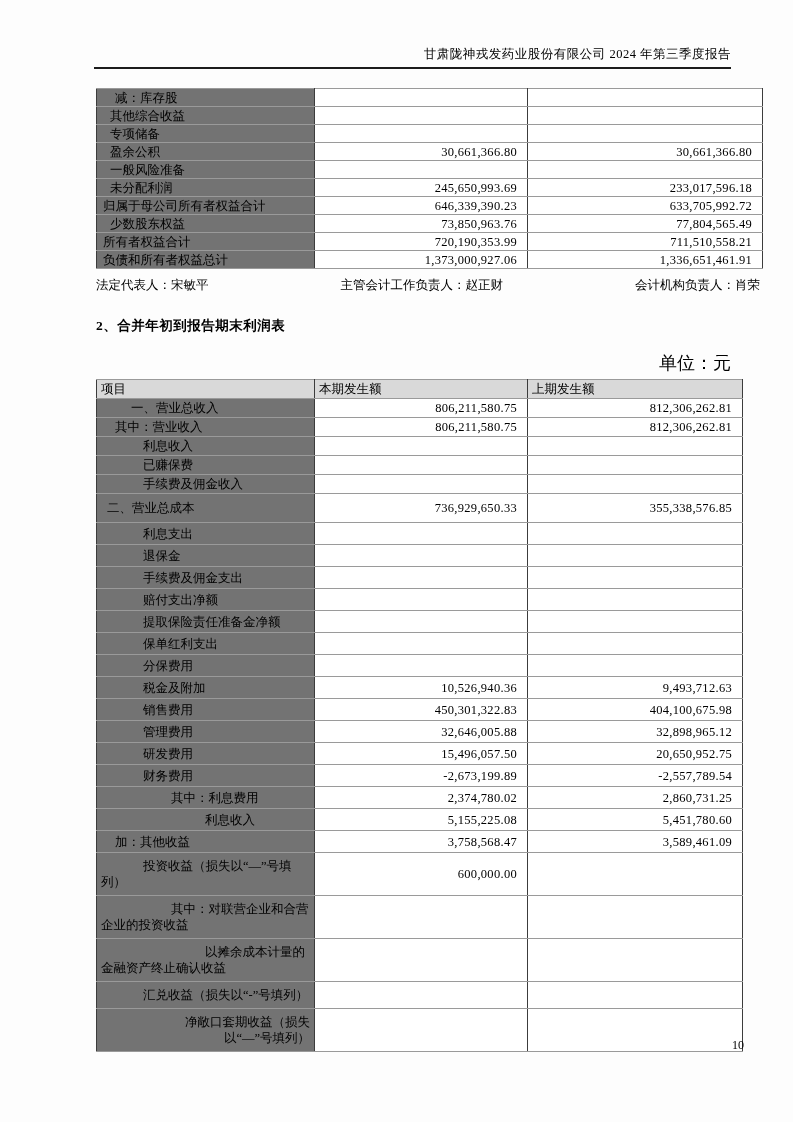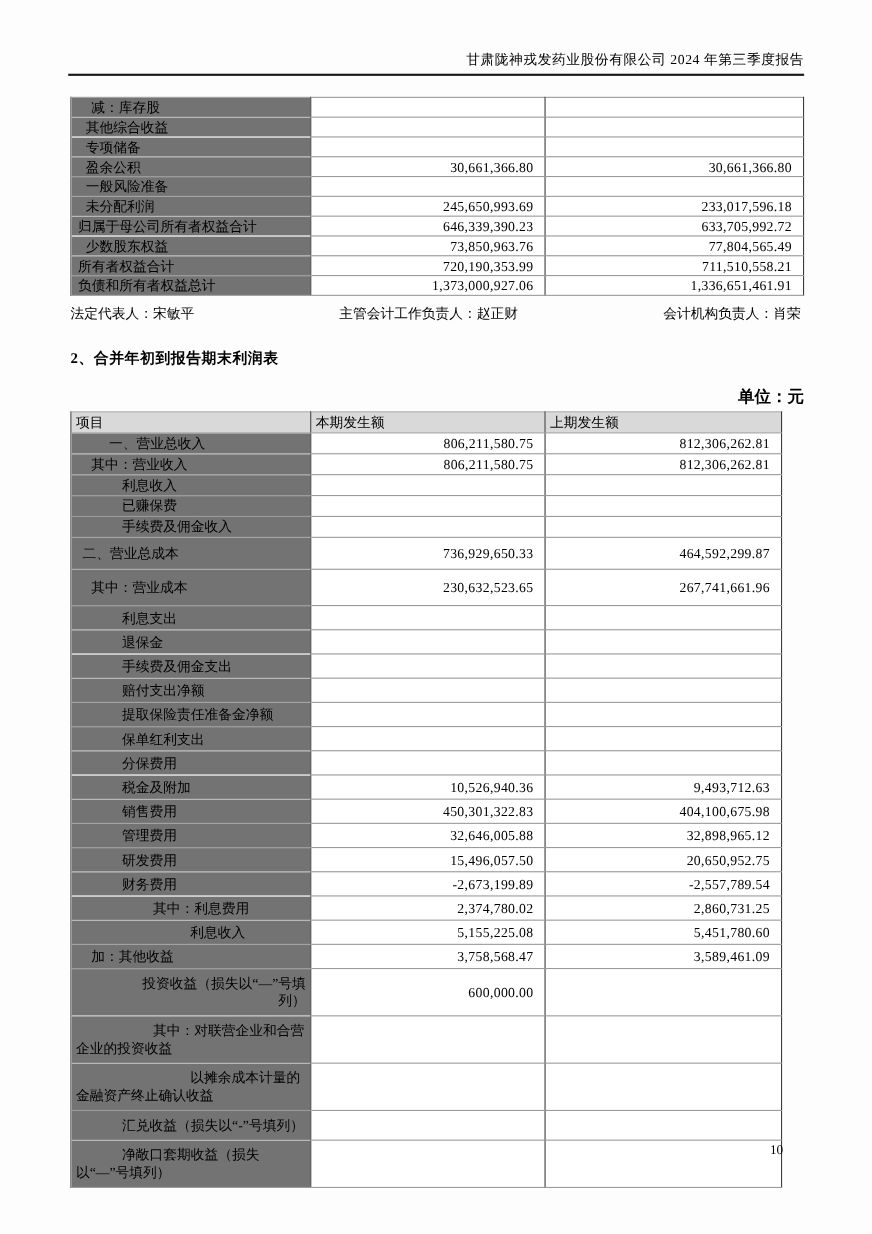--- a/index.html
+++ b/index.html
@@ -1,21 +1,21 @@
 <!DOCTYPE html>
 <html><head>
 <meta charset="utf-8">
 <style>
   html,body{margin:0;padding:0;}
   body{
     width:793px;height:1122px;background:#fdfdfd;color:#000;
     font-family:"Liberation Serif","DejaVu Serif",serif;
     position:relative;overflow:hidden;
   }
-  .content{position:relative;padding:0 62px;}
+  .content{position:relative;padding:0 62px;margin-left:32px;}
   .doc-header{padding-top:46px;text-align:right;font-size:12.5px;letter-spacing:.5px;}
   .header-rule{border:none;border-top:2px solid #1c1c1c;margin:4px 0 0 0;}
   table{border-collapse:collapse;table-layout:fixed;font-size:12.5px;}
   td{border-top:1px solid #9a9a9a;border-bottom:1px solid #9a9a9a;
      border-left:1px solid #3c3c3c;border-right:1px solid #3c3c3c;
      line-height:16px;overflow:hidden;}
   .t1{margin:19px 0 0 2px;width:666px;}
   .t1 col.c1{width:218px;} .t1 col.c2{width:213px;} .t1 col.c3{width:235px;}
   .t2{margin:4px 0 0 2px;width:646px;}
   .t2 col.c1{width:218px;} .t2 col.c2{width:213px;} .t2 col.c3{width:215px;}
@@ -24,21 +24,21 @@
   td.hdr{background:#d9d9d9;padding:1px 4px;}
   
   .t2 td.s{padding-top:1px;padding-bottom:1px;}
   .t2 td.m{padding-top:6px;padding-bottom:6px;}
   .t2 td.m2{padding-top:8px;padding-bottom:8px;}
   .t2 td.t{padding-top:2.5px;padding-bottom:2.5px;}
   .t2 td.d{padding-top:5px;padding-bottom:5px;}
   .signatures{margin:8px 0 0 2px;width:664px;display:flex;justify-content:space-between;
     font-size:12.5px;line-height:16px;}
   .section-title{margin:24px 0 0 2px;font-size:13.5px;font-weight:bold;letter-spacing:.5px;}
-  .unit-line{margin-top:16px;text-align:right;font-size:15px;font-weight:bold;}
+  .unit-line{margin-top:16px;text-align:right;font-size:18px;}
   .page-number{position:absolute;left:700px;top:1038px;font-size:12px;}
 </style>
 </head>
 <body>
 
 <div class="content">
 
   <div class="doc-header">甘肃陇神戎发药业股份有限公司 2024 年第三季度报告</div>
   <hr class="header-rule">
 
@@ -145,26 +145,21 @@
           <td class="num s"></td>
         </tr>
         <tr>
           <td class="lbl s" style="text-indent: 42px;">手续费及佣金收入</td>
           <td class="num s"></td>
           <td class="num s"></td>
         </tr>
         <tr>
           <td class="lbl m" style="text-indent: 6px;">二、营业总成本</td>
           <td class="num m">736,929,650.33</td>
-          <td class="num m">464,592,299.87</td>
-        </tr>
-        <tr>
-          <td class="lbl m2" style="text-indent: 14px;">其中：营业成本</td>
-          <td class="num m2">230,632,523.65</td>
-          <td class="num m2">267,741,661.96</td>
+          <td class="num m">355,338,576.85</td>
         </tr>
         <tr>
           <td class="lbl t" style="text-indent: 42px;">利息支出</td>
           <td class="num t"></td>
           <td class="num t"></td>
         </tr>
         <tr>
           <td class="lbl t" style="text-indent: 42px;">退保金</td>
           <td class="num t"></td>
           <td class="num t"></td>
@@ -228,41 +223,41 @@
           <td class="lbl t" style="text-indent: 104px;">利息收入</td>
           <td class="num t">5,155,225.08</td>
           <td class="num t">5,451,780.60</td>
         </tr>
         <tr>
           <td class="lbl t" style="text-indent: 14px;">加：其他收益</td>
           <td class="num t">3,758,568.47</td>
           <td class="num t">3,589,461.09</td>
         </tr>
         <tr>
-          <td class="lbl d" style="text-indent: 42px; text-align: right;">投资收益（损失以“—”号填列）</td>
+          <td class="lbl d" style="text-indent: 42px;">投资收益（损失以“—”号填列）</td>
           <td class="num d">600,000.00</td>
           <td class="num d"></td>
         </tr>
         <tr>
           <td class="lbl d" style="text-indent: 70px;">其中：对联营企业和合营企业的投资收益</td>
           <td class="num d"></td>
           <td class="num d"></td>
         </tr>
         <tr>
           <td class="lbl d" style="text-indent: 104px;">以摊余成本计量的金融资产终止确认收益</td>
           <td class="num d"></td>
           <td class="num d"></td>
         </tr>
         <tr>
           <td class="lbl d" style="text-indent: 42px;">汇兑收益（损失以“-”号填列）</td>
           <td class="num d"></td>
           <td class="num d"></td>
         </tr>
         <tr>
-          <td class="lbl d" style="text-indent: 42px;">净敞口套期收益（损失以“—”号填列）</td>
+          <td class="lbl d" style="text-indent: 42px; text-align: right;">净敞口套期收益（损失以“—”号填列）</td>
           <td class="num d"></td>
           <td class="num d"></td>
         </tr>
       </tbody>
   </table>
 
   <div class="page-number">10</div>
 </div>
 
 </body></html>

